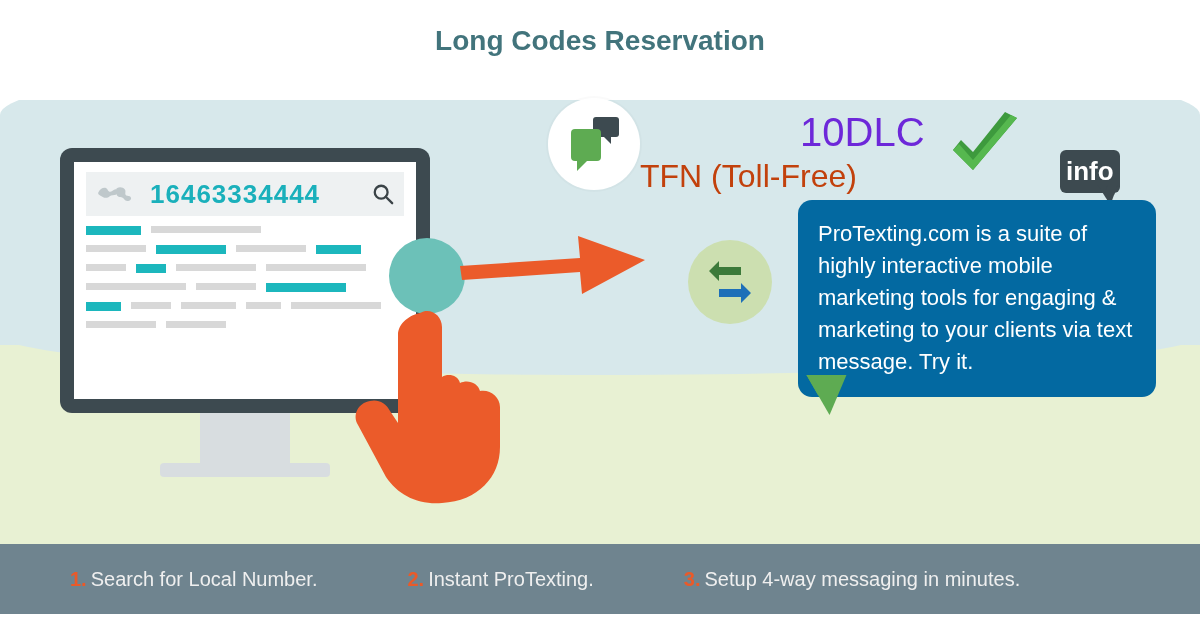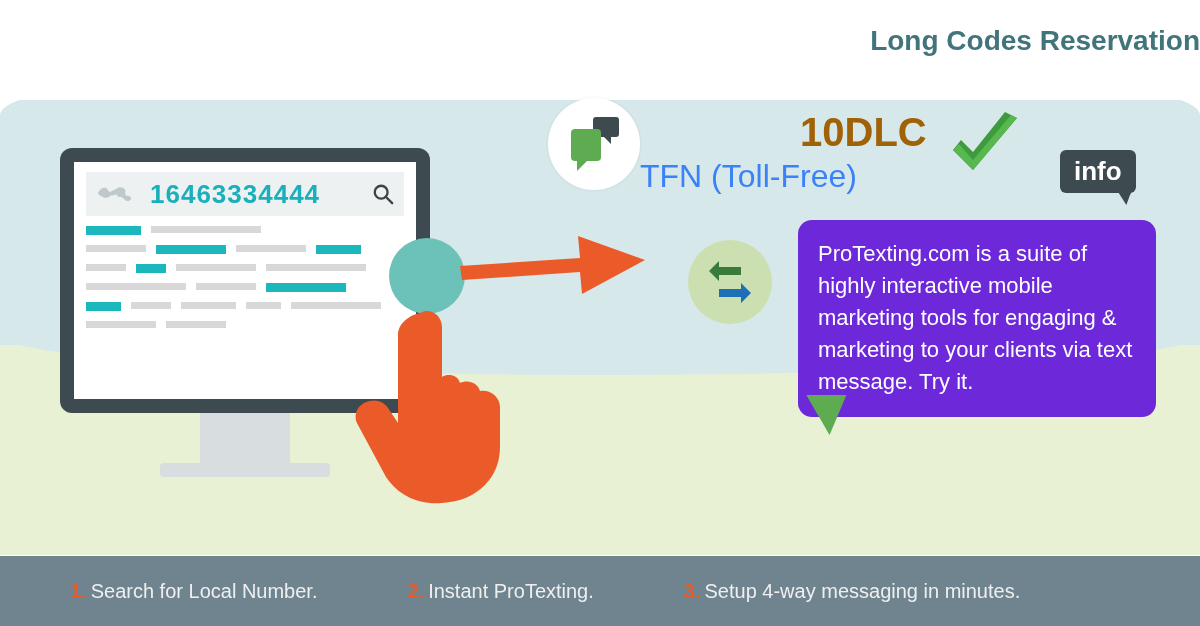--- a/index.html
+++ b/index.html
@@ -25,21 +25,21 @@
     position:absolute; top:345px; left:0; width:100%; height:210px;
     background:#e8f1d3;
   }
   .bg-lower::before{
     content:""; position:absolute; left:0; right:0; top:-30px; height:60px;
     background:#d7e8eb;
     border-radius: 0 0 50% 50% / 0 0 40px 40px;
   }
   .title {
     position:absolute; top:25px; left:0; width:100%;
-    text-align:right; color:#42747c; font-weight:bold; font-size:28px;
+    text-align:center; color:#42747c; font-weight:bold; font-size:28px;
   }
 
   
   .monitor {
     position:absolute; left:60px; top:148px; width:370px;
   }
   .monitor-bezel {
     width:370px; height:265px; background:#3d4a50; border-radius:12px;
     padding:14px;
   }
@@ -71,64 +71,64 @@
 
   
   .logo-circle {
     position:absolute; left:548px; top:98px; width:92px; height:92px;
     background:#fff; border-radius:50%; display:flex; align-items:center; justify-content:center;
     box-shadow:0 0 0 2px rgba(0,0,0,0.02);
   }
 
   
   .label-10dlc {
-    position:absolute; left:800px; top:110px; font-size:40px; font-weight:bold; color:#a16207;
+    position:absolute; left:800px; top:110px; font-size:40px; font-weight:normal; color:#6d28d9;
   }
   .label-tfn {
-    position:absolute; left:640px; top:158px; font-size:32px; color:#3b82f6;
+    position:absolute; left:640px; top:158px; font-size:32px; color:#c2410c;
   }
   .checkmark {
     position:absolute; left:945px; top:108px; width:78px; height:78px;
   }
 
   
   .refresh-circle {
     position:absolute; left:688px; top:240px; width:84px; height:84px;
     background:#ccdfb0; border-radius:50%;
     display:flex; align-items:center; justify-content:center;
   }
 
   
   .info-badge {
     position:absolute; left:1060px; top:150px;
     background:#3d4a50; color:#fff; font-size:26px; font-weight:bold;
-    padding:6px 14px; border-radius:6px;
+    padding:6px 6px; border-radius:6px;
   }
   .info-badge::after{
     content:""; position:absolute; right:6px; bottom:-12px;
     border:10px solid transparent; border-top-color:#3d4a50; border-right-color:#3d4a50;
     transform:skewX(-20deg);
   }
 
   
   .bubble {
     position:absolute; left:798px; top:200px; width:358px;
-    background:#6d28d9; color:#fff; font-size:22px; line-height:1.45;
-    padding:18px 20px 20px; border-radius:14px;margin-top:20px;
+    background:#0369a1; color:#fff; font-size:22px; line-height:1.45;
+    padding:18px 20px 20px; border-radius:14px;
   }
   .bubble::after{
     content:""; position:absolute; left:20px; bottom:-18px;
     width:0; height:0; border:20px solid transparent;
     border-top-color:#5eab52; border-left-color:#5eab52;
     transform: skewX(30deg);
   }
 
   
   .footer {
-    position:absolute; left:0; bottom:0; width:100%; height:70px;
+    position:absolute; left:0; bottom:12px; width:100%; height:70px;
     background:#6f848f; display:flex; align-items:center;
     padding:0 70px; gap:90px; color:#efefef; font-size:20px;
   }
   .step-num { color:#ea5a29; font-weight:bold; margin-right:4px; }
 </style>
 </head>
 <body>
 
 <div class="bg-wave1"></div>
 <div class="bg-lower"></div>

